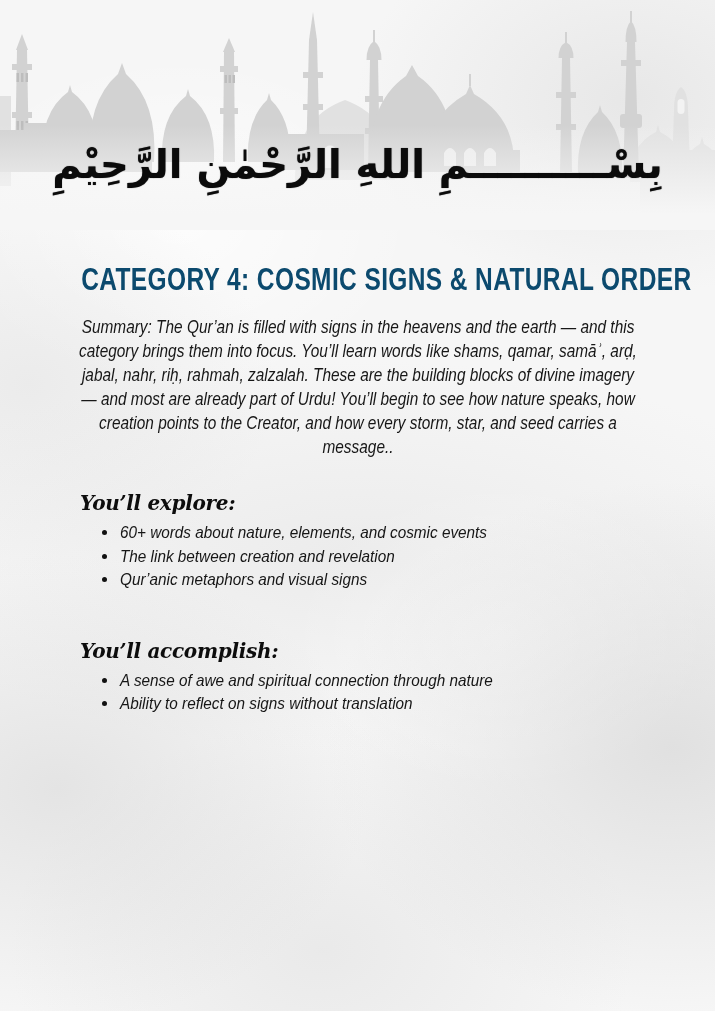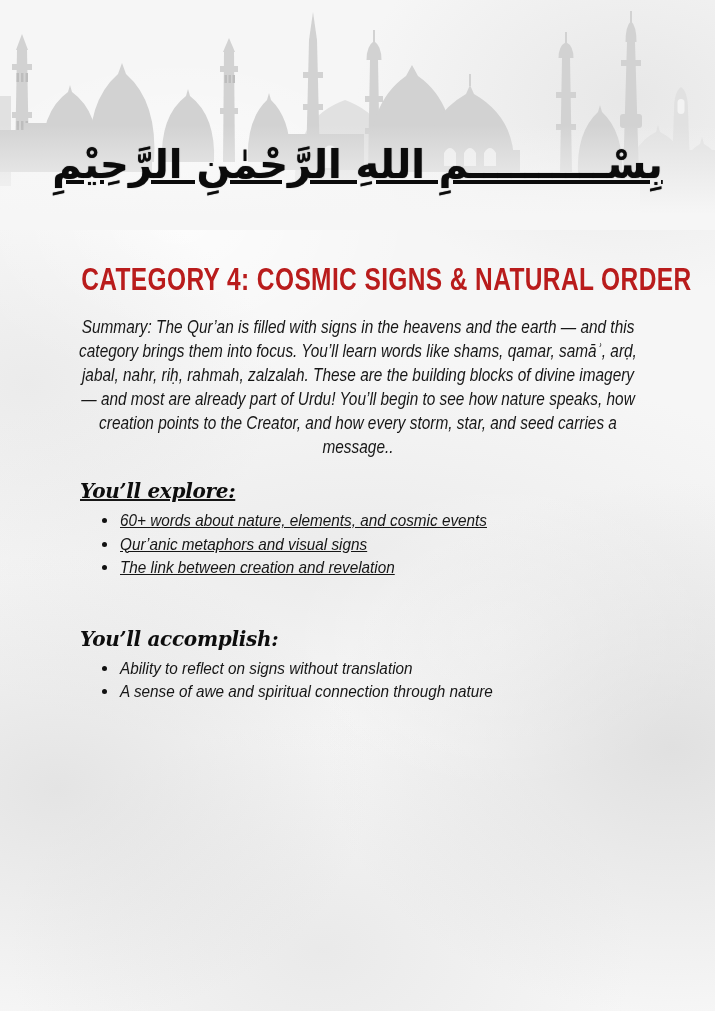--- a/index.html
+++ b/index.html
@@ -25,31 +25,30 @@
   .skyline svg{ display:block; width:100%; height:100%; }
 
   .bismillah{
     position:absolute; top:110px; left:0; right:0; height:108px;
     display:flex; align-items:center; justify-content:center;
     direction:rtl;
     font-family:"DejaVu Sans", sans-serif;
     font-size:40px; font-weight:bold;
     color:#0b0b0b;
     text-shadow:0 0 1px rgba(0,0,0,.6);
-    text-decoration:underline;
   }
 
   .content{ position:absolute; top:0; left:0; right:0; }
 
   h1.title{
     margin-top:262px;
     text-align:center;
     font-size:31px; line-height:36px;
     font-weight:bold;
-    color:#b91c1c;
+    color:#0c4a6e;
     white-space:nowrap;
   }
   h1.title .condense{
     display:inline-block;
     transform:scaleX(0.79);
     transform-origin:50% 50%;
     letter-spacing:0.5px;
   }
 
   p.summary{
@@ -57,21 +56,21 @@
     margin:17px auto 0;
     text-align:center;
     font-style:italic;
     font-size:17.5px; line-height:24px;
     transform:scaleX(0.88);
     transform-origin:50% 0;
     color:#171717;
   }
 
   section.block{ margin-left:80px; }
-  section.block.first{ margin-top:21px;text-decoration:underline; }
+  section.block.first{ margin-top:33px; }
   section.block.second{ margin-top:48px; }
 
   h2.block-heading{
     font-family:"DejaVu Serif", serif;
     font-style:italic; font-weight:bold;
     font-size:20px; line-height:22px;
     color:#0d0d0d;
     letter-spacing:-0.3px;
   }
   ul.bullets{ list-style:none; margin-top:7px; }
@@ -228,36 +227,36 @@
 
   <section class="block first">
     <h2 class="block-heading">You’ll explore:</h2>
     <ul class="bullets">
       <li>
           <span class="dot"></span>
           <span class="bullet-text">60+ words about nature, elements, and cosmic events</span>
         </li>
       <li>
           <span class="dot"></span>
+          <span class="bullet-text">The link between creation and revelation</span>
+        </li>
+      <li>
+          <span class="dot"></span>
           <span class="bullet-text">Qur’anic metaphors and visual signs</span>
-        </li>
-      <li>
-          <span class="dot"></span>
-          <span class="bullet-text">The link between creation and revelation</span>
         </li>
     </ul>
   </section>
 
   <section class="block second">
     <h2 class="block-heading">You’ll accomplish:</h2>
     <ul class="bullets">
       <li>
           <span class="dot"></span>
+          <span class="bullet-text">A sense of awe and spiritual connection through nature</span>
+        </li>
+      <li>
+          <span class="dot"></span>
           <span class="bullet-text">Ability to reflect on signs without translation</span>
-        </li>
-      <li>
-          <span class="dot"></span>
-          <span class="bullet-text">A sense of awe and spiritual connection through nature</span>
         </li>
     </ul>
   </section>
 
 </main>
 
 </body></html>

